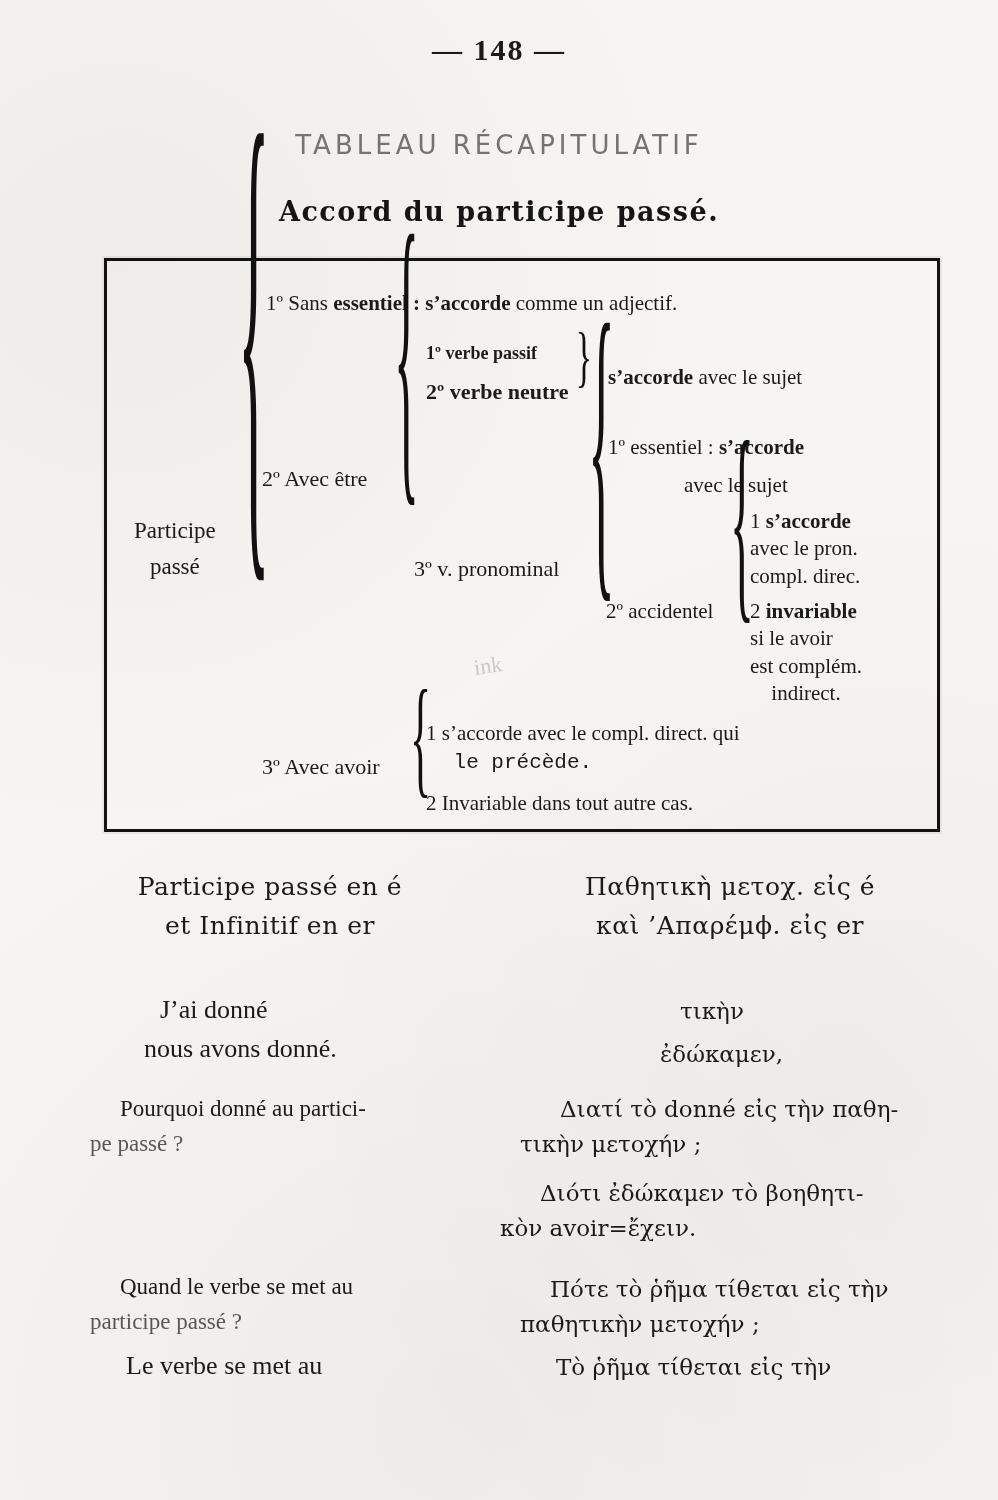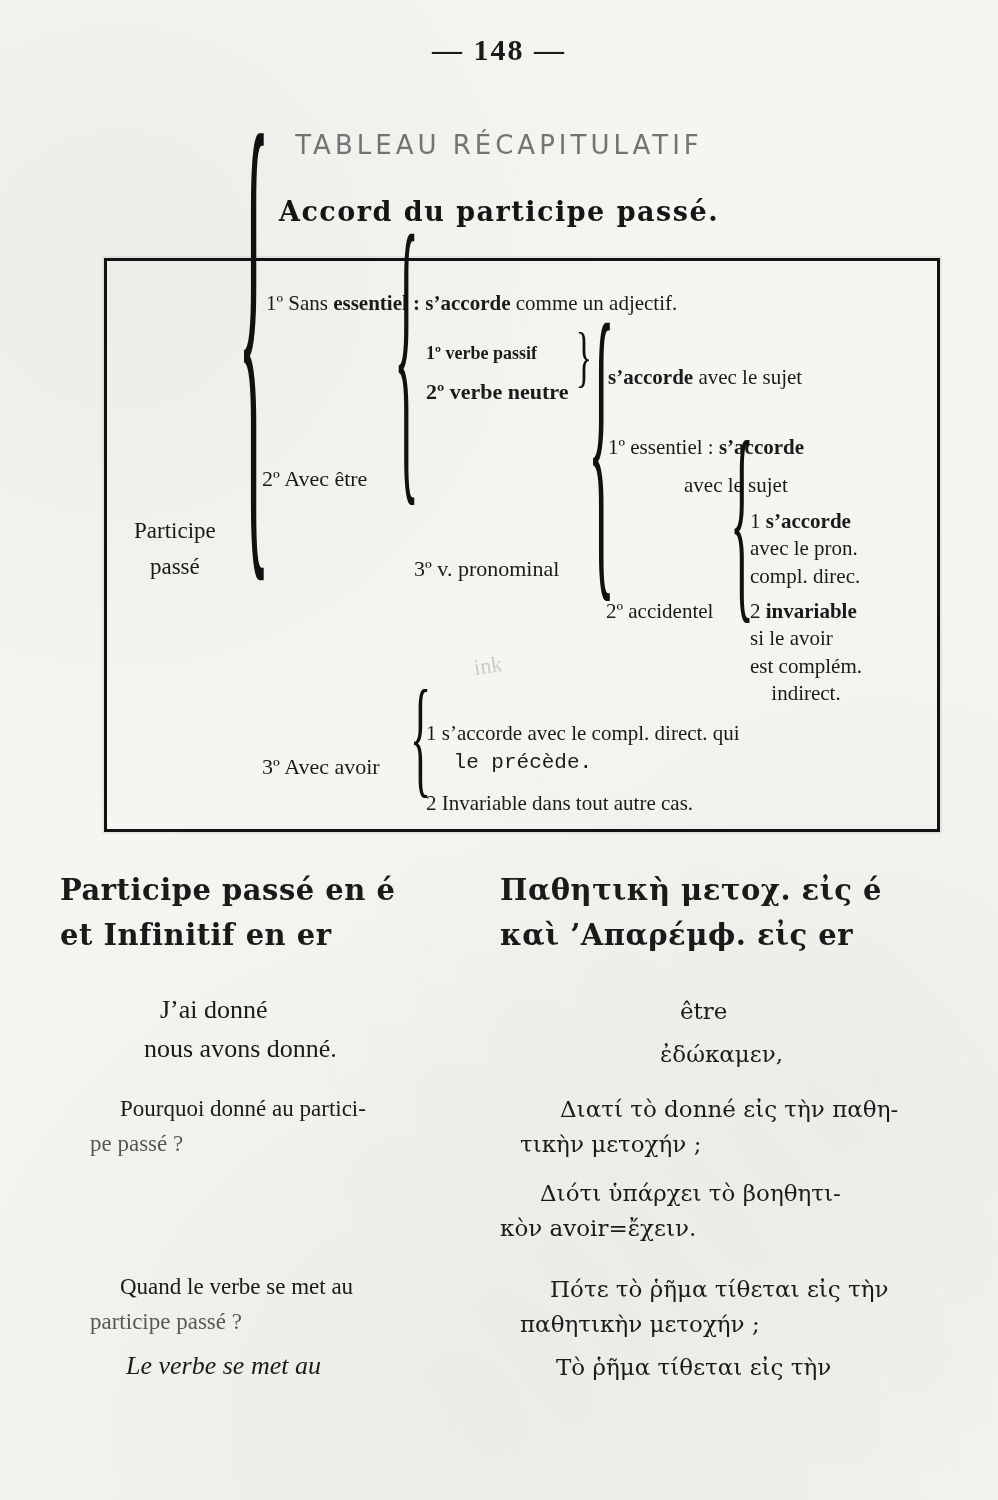--- a/index.html
+++ b/index.html
@@ -109,23 +109,24 @@
     left: 20px;
     top: 245px;
     font-size: 23px;
     text-align: center;
     line-height: 1.55;
   }
 
   
   .col-head {
     position: absolute;
-    font-weight: bold;
+    font-weight: normal;
+    text-align: center;
     font-family: "DejaVu Serif", serif;
-    font-size: 29px;
+    font-size: 25px;
     line-height: 1.55;
     letter-spacing: 0.5px;
   }
   .col-left-head { left: 60px; top: 868px; width: 420px; }
   .col-right-head { left: 500px; top: 868px; width: 460px; }
 
   .blk { position: absolute; line-height: 1.5; }
   .big { font-size: 26px; }
   .mid { font-size: 23px; }
   .grk { font-family: "DejaVu Serif", serif; }
@@ -253,47 +254,47 @@
   <div class="col-head col-right-head grk">
     <div>Παθητικὴ μετοχ. εἰς é</div>
     <div>καὶ ’Απαρέμϕ. εἰς er</div>
   </div>
 
   <div class="blk big" style="left:160px; top:990px; width:360px; text-align:left;">
     <div>J’ai donné</div>
     <div style="margin-left:-16px;">nous avons donné.</div>
   </div>
   <div class="blk mid grk" style="left:560px; top:994px; width:400px; text-align:left;">
-    <div style="margin-left:120px;">être</div>
+    <div style="margin-left:120px;">τικὴν</div>
     <div style="margin-left:100px; margin-top:8px;">ἐδώκαμεν,</div>
   </div>
 
   <div class="blk mid" style="left:120px; top:1092px; width:380px;">
     <div>Pourquoi donné au partici-</div>
     <div class="ink-faint" style="margin-left:-30px;">pe passé ?</div>
   </div>
   <div class="blk mid grk" style="left:520px; top:1092px; width:450px;">
     <div style="margin-left:40px;">Διατί τὸ donné εἰς τὴν παθη-</div>
     <div>τικὴν μετοχήν ;</div>
   </div>
 
   <div class="blk mid grk" style="left:500px; top:1176px; width:460px;">
-    <div style="margin-left:40px;">Διότι ὑπάρχει τὸ βοηθητι-</div>
+    <div style="margin-left:40px;">Διότι ἐδώκαμεν τὸ βοηθητι-</div>
     <div>κὸν avoir=ἔχειν.</div>
   </div>
 
   <div class="blk mid" style="left:120px; top:1270px; width:400px;">
     <div>Quand le verbe  se  met au</div>
     <div class="ink-faint" style="margin-left:-30px;">participe passé ?</div>
   </div>
   <div class="blk mid grk" style="left:520px; top:1272px; width:460px;">
     <div style="margin-left:30px;">Πότε τὸ ῥῆμα τίθεται εἰς τὴν</div>
     <div>παθητικὴν μετοχήν ;</div>
   </div>
 
-  <div class="blk big" style="left:126px; top:1346px; width:400px;font-style:italic;">
+  <div class="blk big" style="left:126px; top:1346px; width:400px;">
     <div>Le verbe  se  met  au</div>
   </div>
   <div class="blk mid grk" style="left:556px; top:1350px; width:440px;">
     <div>Τὸ ῥῆμα τίθεται εἰς τὴν</div>
   </div>
 
 </div>
 
 </body></html>

